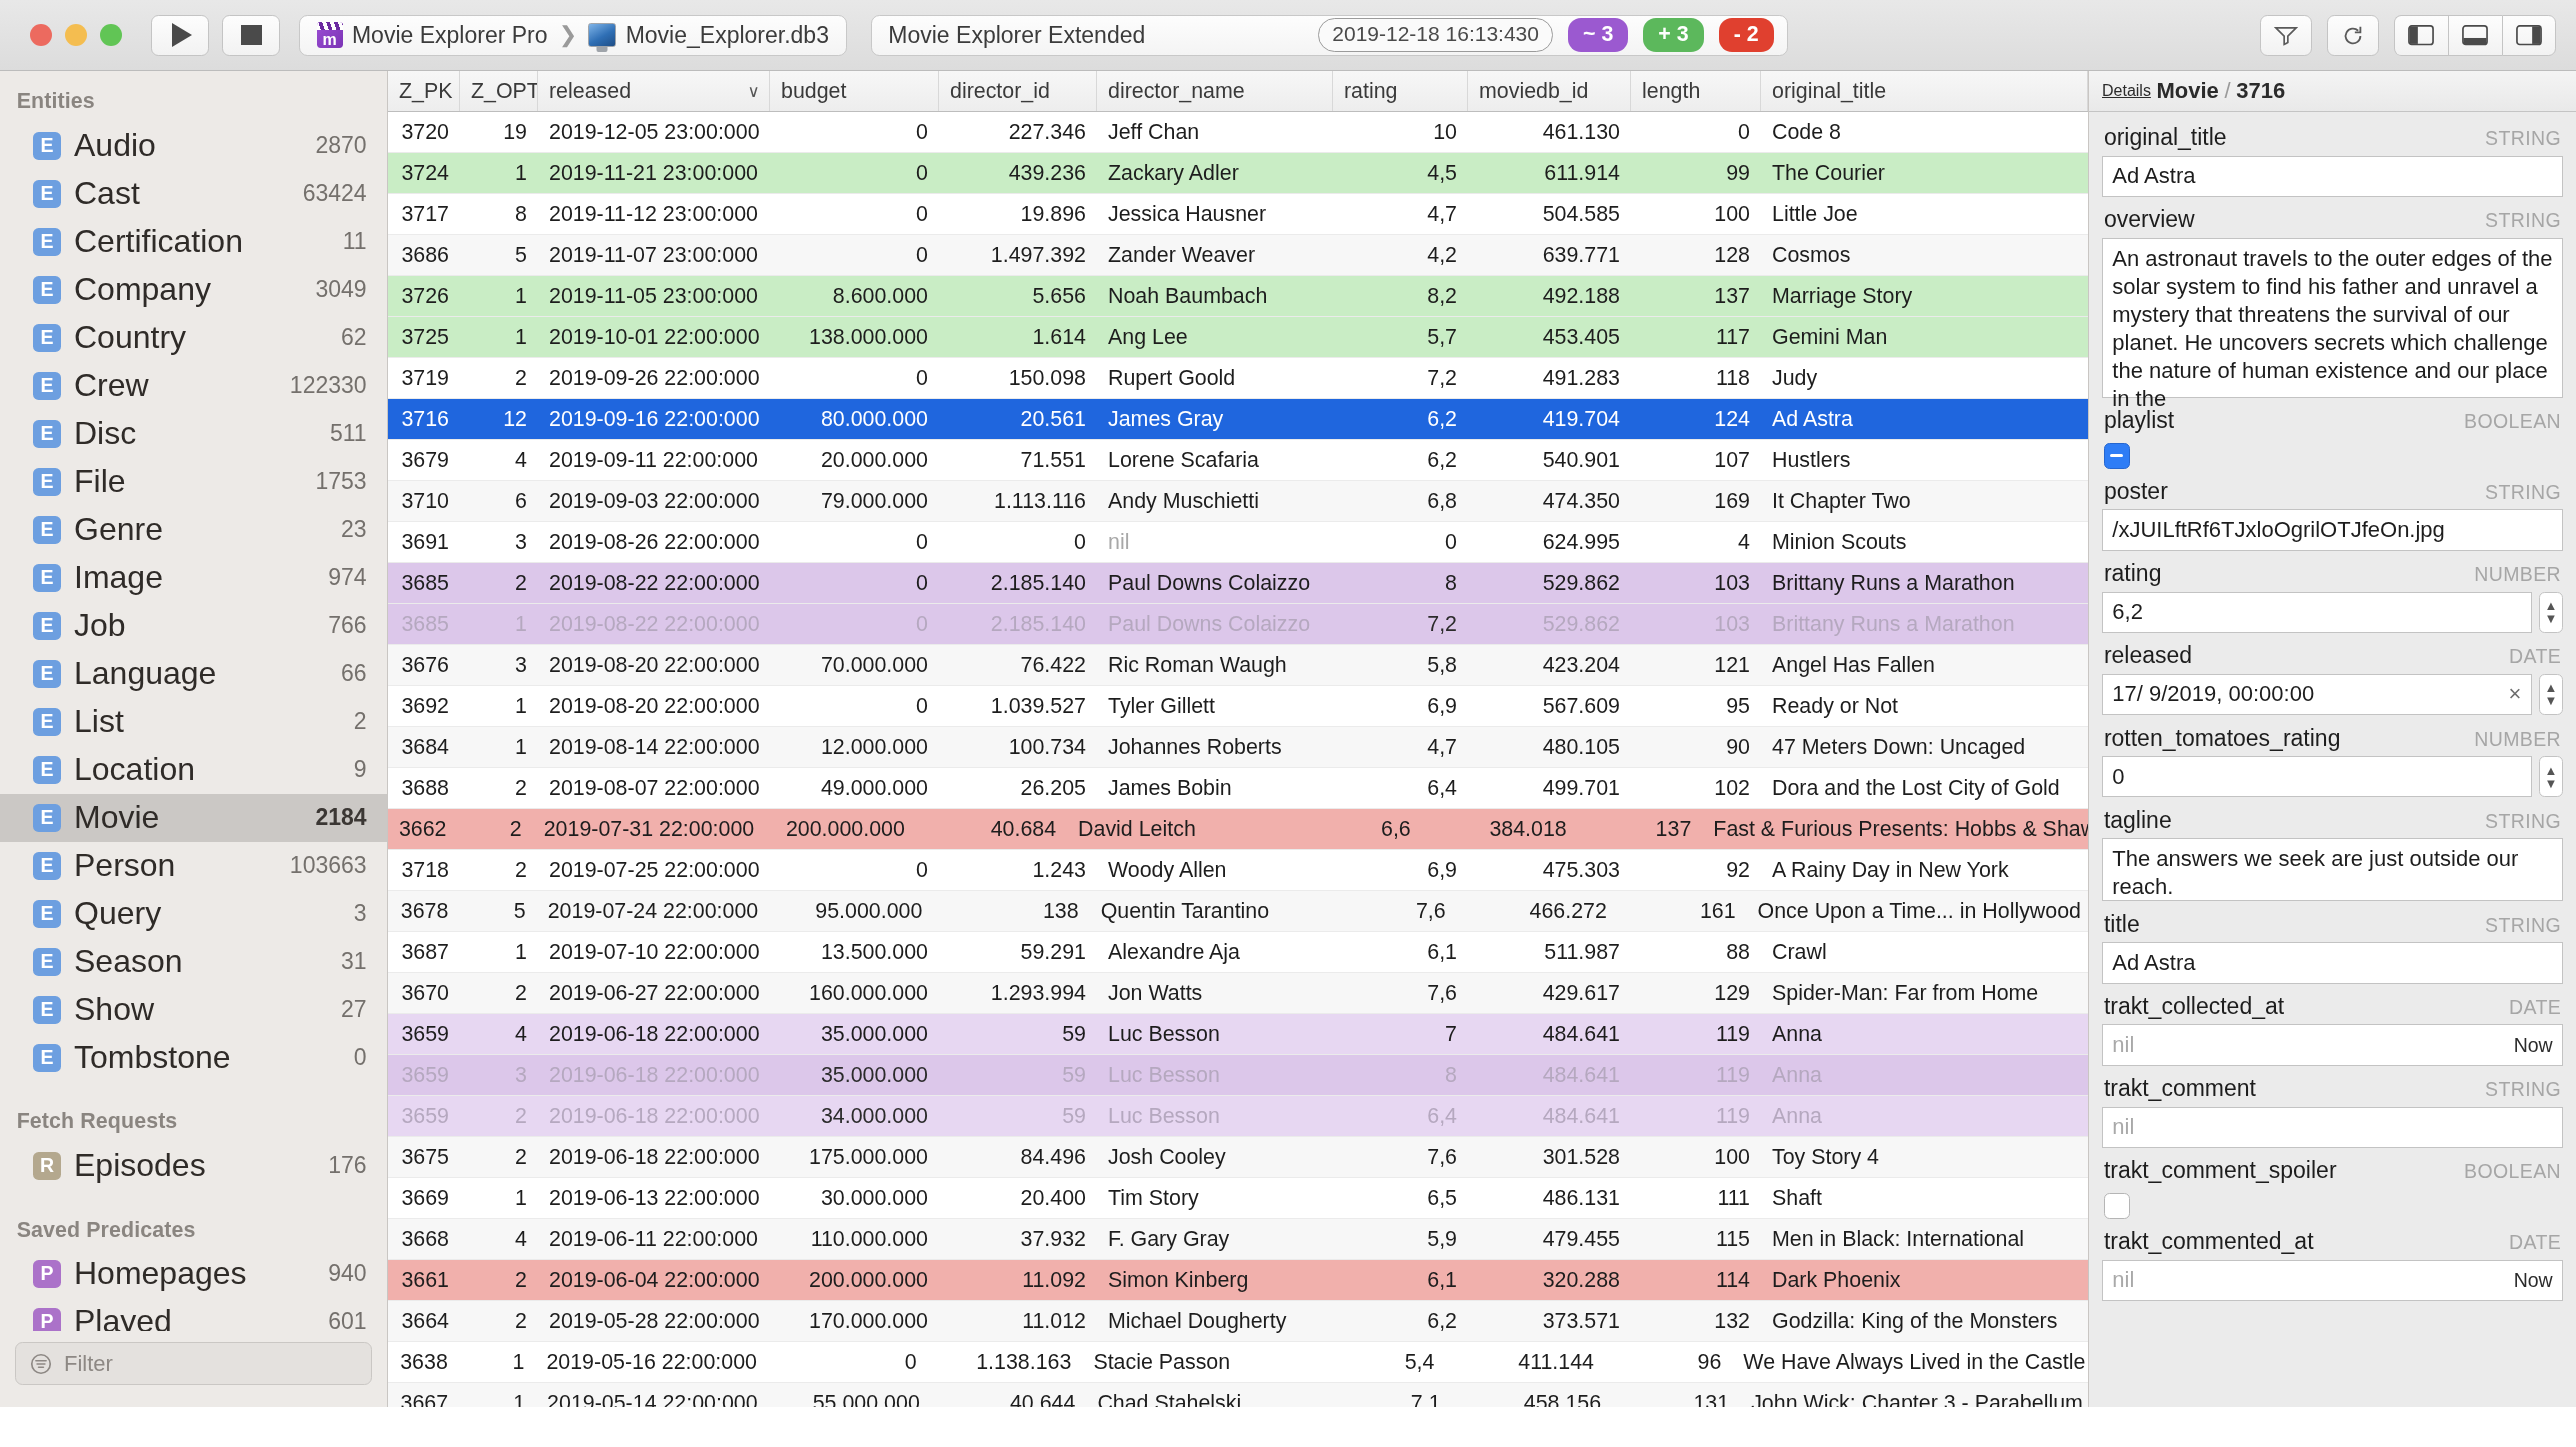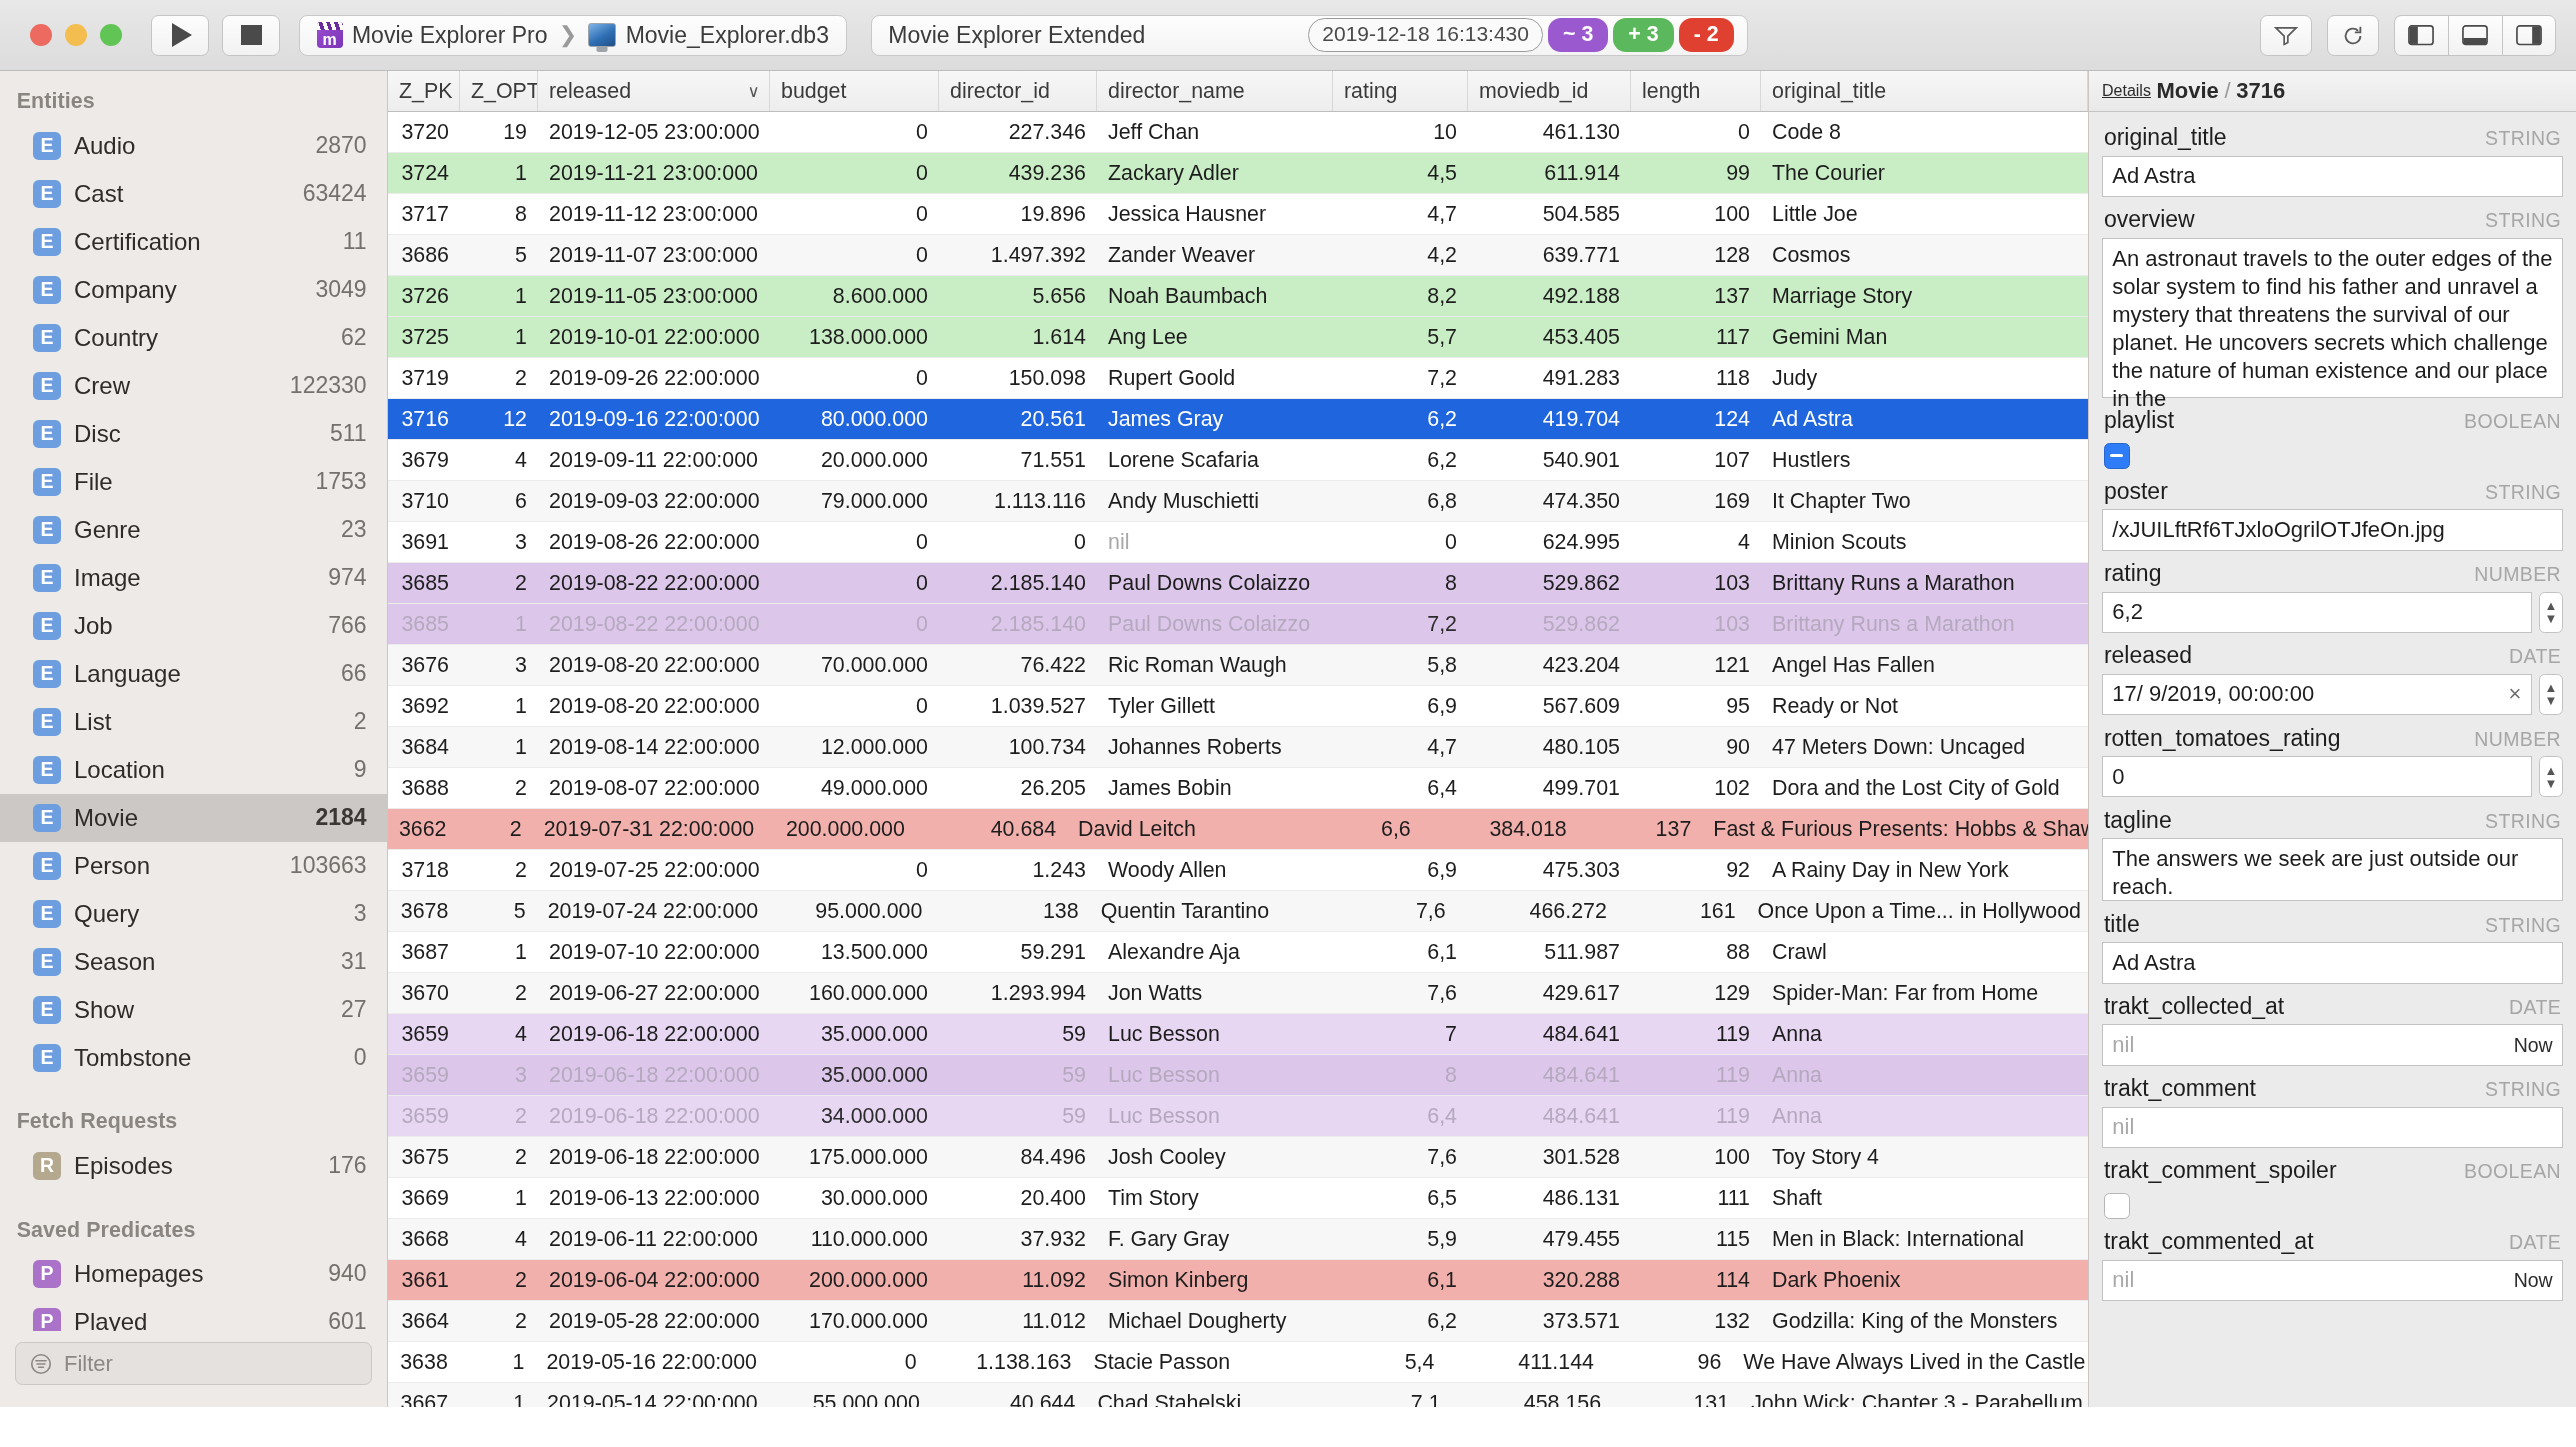--- a/index.html
+++ b/index.html
@@ -65,21 +65,21 @@
   }
   .monitor:after{
     content:""; position:absolute; left:50%; bottom:-5.6px; transform:translateX(-50%);
     width:11px;height:4.6px;background:#9fa4aa;border-radius:0 0 1.9px 1.9px;
   }
 
   .title-pill {
     height: 41px; border-radius: 8.4px;
     background: linear-gradient(#fdfdfd,#f4f4f4);
     border: 0.9px solid #c8c8c8;
-    display:flex; align-items:center; gap: 5px;
+    display:flex; align-items:center; gap: 15px;
     padding: 0 13px 0 16.7px; margin-left: 11px;
   }
   .title-pill .t { font-size: 23px; color:#3b3b3b; white-space:nowrap; margin-right: 158px;}
   .stamp {
     border:0.9px solid #9b9b9b; border-radius: 16.7px;
     padding: 2.8px 13px 4.6px; font-size: 21px; color:#4a4a4a;
     background:#fafafa; white-space:nowrap;
   }
   .badge { border-radius: 13px; padding: 3.7px 15px 5.6px; font-size: 21.4px; font-weight: 700; color:#fff; white-space:nowrap; }
 
@@ -123,21 +123,21 @@
   }
   .sb-row.sel { background: #cbc8c5; }
   .sb-chip {
     width: 28px; height: 28px; border-radius: 5.6px;
     display:flex;align-items:center;justify-content:center;
     font-size: 19.5px; font-weight: 700; color:#fff; flex:0 0 28px;
   }
   .chip-e { background: #6d9fe0; }
   .chip-r { background: #b4a88e; }
   .chip-p { background: #ab72c9; }
-  .sb-label { font-size: 24px; color: #2f2b28; flex:1 1 auto; white-space:nowrap; overflow:hidden;}
+  .sb-label { font-size: 32px; color: #2f2b28; flex:1 1 auto; white-space:nowrap; overflow:hidden;}
   .sb-count { font-size: 23px; color:#74706c; }
   .sb-row.sel .sb-count{ color:#3b3734; font-weight:600;}
   .sb-gap { height: 16.7px; }
 
   .filter-wrap { padding: 11px 15px 22px; }
   .filter-box {
     height: 43px; border-radius: 7.4px;
     background: #e4e1de; border: 0.9px solid #cac7c4;
     display:flex;align-items:center;gap:11px;padding: 0 13px;
   }

